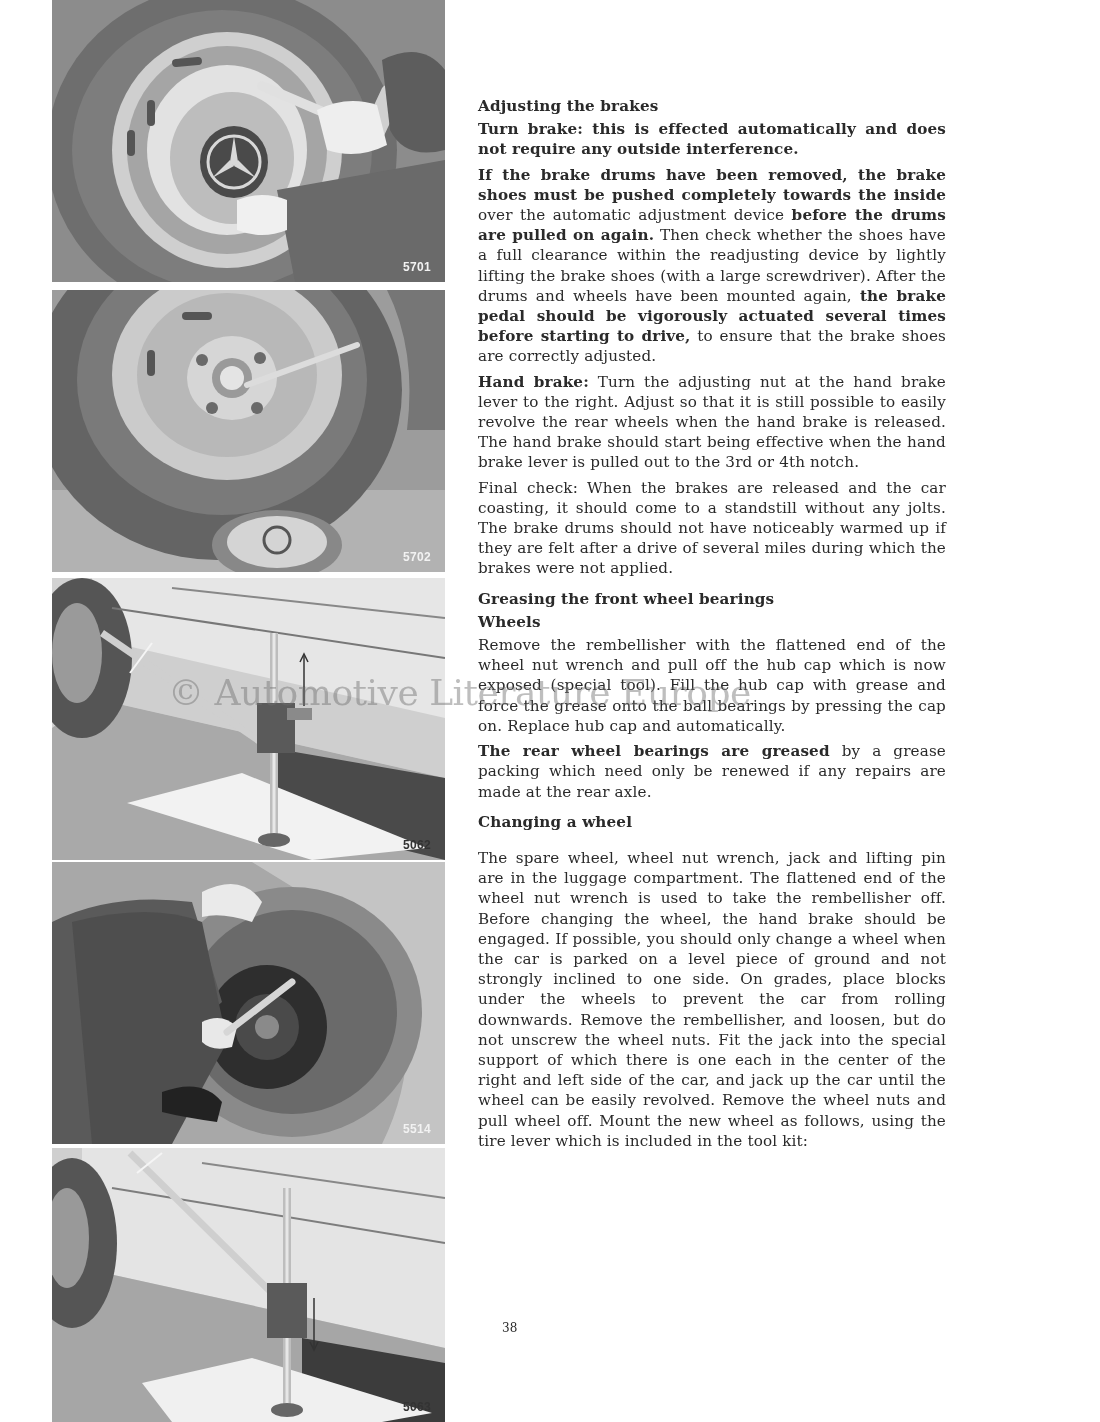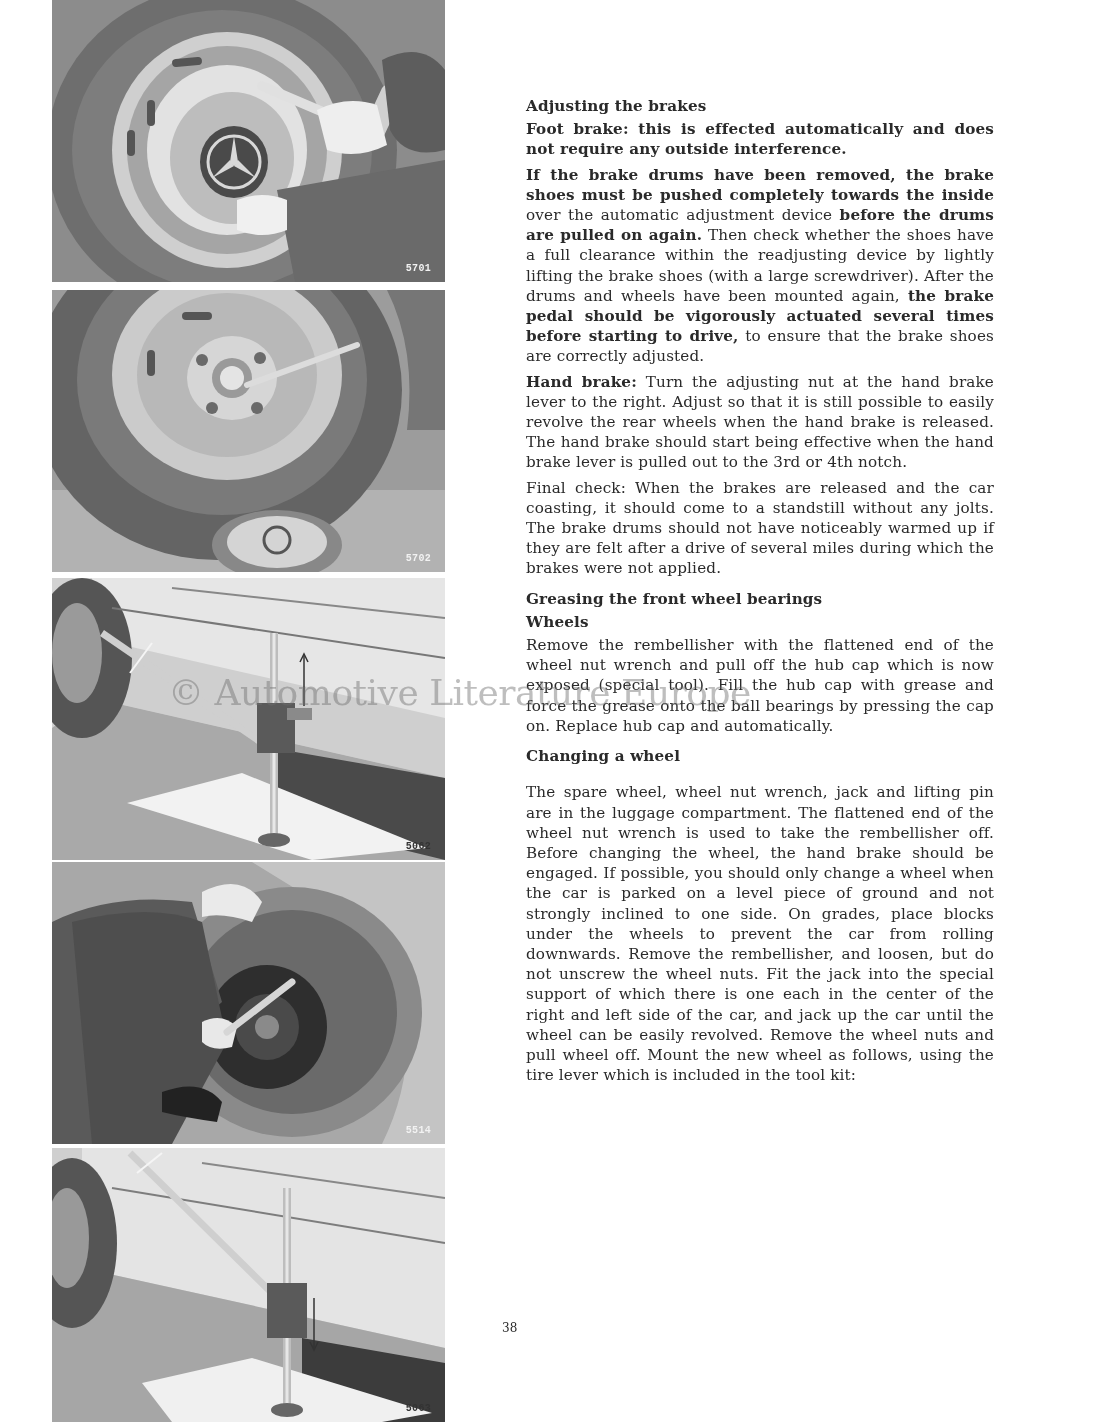--- a/index.html
+++ b/index.html
@@ -8,26 +8,26 @@
     font-family: "DejaVu Serif", "Liberation Serif", serif;
   }
   .photo-col { position: absolute; left: 52px; top: 0; width: 393px; }
   .photo {
     position: absolute; left: 0; width: 393px; overflow: hidden;
     background: #9a9a9a;
   }
   .photo svg { display: block; width: 100%; height: 100%; }
   .photo-label {
     position: absolute; right: 14px; bottom: 8px;
-    font-family: Liberation Mono, monospace;
-    font-size: 10px; font-weight: bold; color: #f2f2f2; letter-spacing: 0.3px; padding-left: 24px;
+    font-family: Liberation Sans, sans-serif;
+    font-size: 12px; font-weight: bold; color: #f2f2f2; letter-spacing: 0.3px; padding-left: 24px;
   }
   .photo-label.dark { color: #333; }
   .text-col {
-    position: absolute; left: 526px; top: 96px; width: 468px;
+    position: absolute; left: 478px; top: 96px; width: 468px;
     color: #2a2a2a; font-size: 15.2px; line-height: 20.2px;
     text-align: justify; letter-spacing: 0.15px;
   }
   .text-col p { margin: 0 0 5px 0; }
   .text-col h3 { margin: 0 0 3px 0; font-size: 15.2px; font-weight: bold; line-height: 20.2px; }
   .b { font-weight: bold; }
   .section-gap { height: 5px; }
   .page-number {
     position: absolute; left: 502px; top: 1321px; font-size: 12px; color: #2a2a2a;
   }
@@ -160,32 +160,33 @@
       <path d="M258 194 L262 202 L266 194" fill="none" stroke="#333" stroke-width="1.5"></path>
       <line x1="85" y1="25" x2="110" y2="5" stroke="#f5f5f5" stroke-width="2"></line>
     </svg>
     <span class="photo-label dark">5063</span>
   </div>
 </div>
 
 <div class="text-col">
   <h3>Adjusting the brakes</h3>
 
-  <p><span class="b">Foot brake:</span><span class="b"> this is effected automatically and does not require any outside interference.</span></p>
+  <p><span class="b">Turn brake:</span><span class="b"> this is effected automatically and does not require any outside interference.</span></p>
 
   <p><span class="b">If the brake drums have been removed, the brake shoes must be pushed completely towards the inside</span><span> over the automatic adjustment device </span><span class="b">before the drums are pulled on again.</span><span> Then check whether the shoes have a full clearance within the readjusting device by lightly lifting the brake shoes (with a large screwdriver). After the drums and wheels have been mounted again, </span><span class="b">the brake pedal should be vigorously actuated several times before starting to drive,</span><span> to ensure that the brake shoes are correctly adjusted.</span></p>
 
   <p><span class="b">Hand brake:</span><span> Turn the adjusting nut at the hand brake lever to the right. Adjust so that it is still possible to easily revolve the rear wheels when the hand brake is released. The hand brake should start being effective when the hand brake lever is pulled out to the 3rd or 4th notch.</span></p>
 
   <p>Final check: When the brakes are released and the car coasting, it should come to a standstill without any jolts. The brake drums should not have noticeably warmed up if they are felt after a drive of several miles during which the brakes were not applied.</p>
 
   <div class="section-gap"></div>
   <h3>Greasing the front wheel bearings</h3>
   <h3>Wheels</h3>
   <p>Remove the rembellisher with the flattened end of the wheel nut wrench and pull off the hub cap which is now exposed (special tool). Fill the hub cap with grease and force the grease onto the ball bearings by pressing the cap on. Replace hub cap and automatically.</p>
+  <p><span class="b">The rear wheel bearings are greased</span><span> by a grease packing which need only be renewed if any repairs are made at the rear axle.</span></p>
 
   <div class="section-gap"></div>
   <h3 style="margin-bottom:16px;">Changing a wheel</h3>
   <p>The spare wheel, wheel nut wrench, jack and lifting pin are in the luggage compartment. The flattened end of the wheel nut wrench is used to take the rembellisher off. Before changing the wheel, the hand brake should be engaged. If possible, you should only change a wheel when the car is parked on a level piece of ground and not strongly inclined to one side. On grades, place blocks under the wheels to prevent the car from rolling downwards. Remove the rembellisher, and loosen, but do not unscrew the wheel nuts. Fit the jack into the special support of which there is one each in the center of the right and left side of the car, and jack up the car until the wheel can be easily revolved. Remove the wheel nuts and pull wheel off. Mount the new wheel as follows, using the tire lever which is included in the tool kit:</p>
 </div>
 
 <div class="page-number">38</div>
 
 <div class="watermark">© Automotive Literature Europe</div>
 

